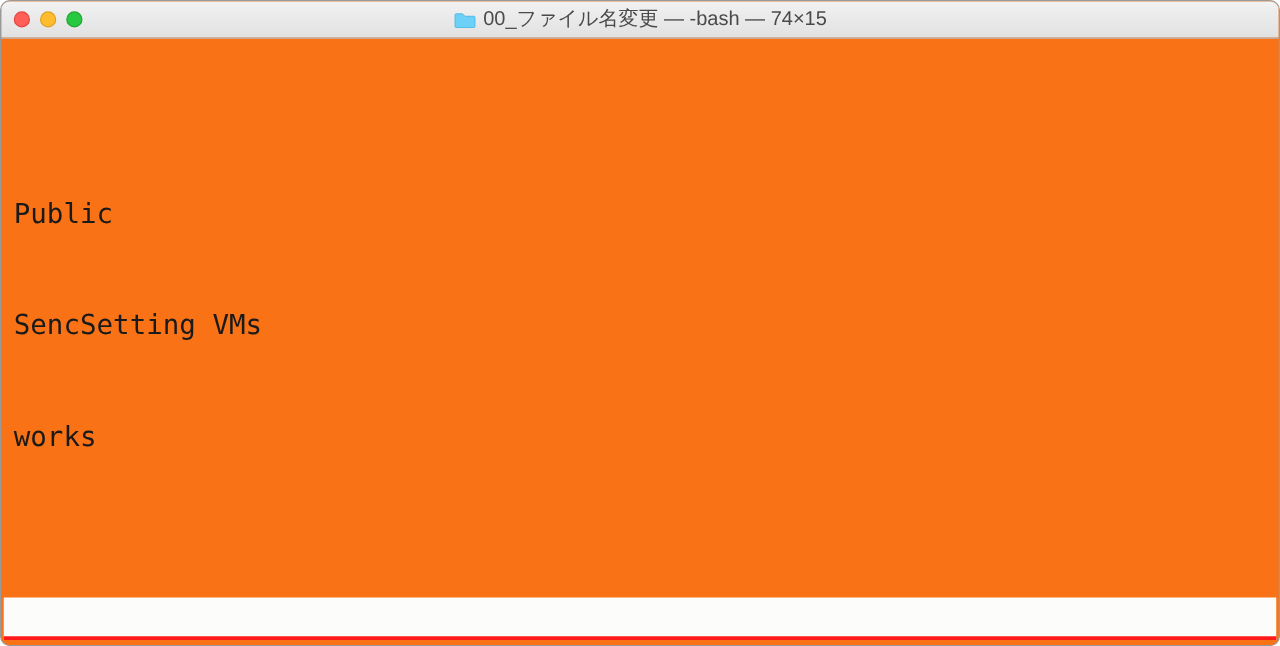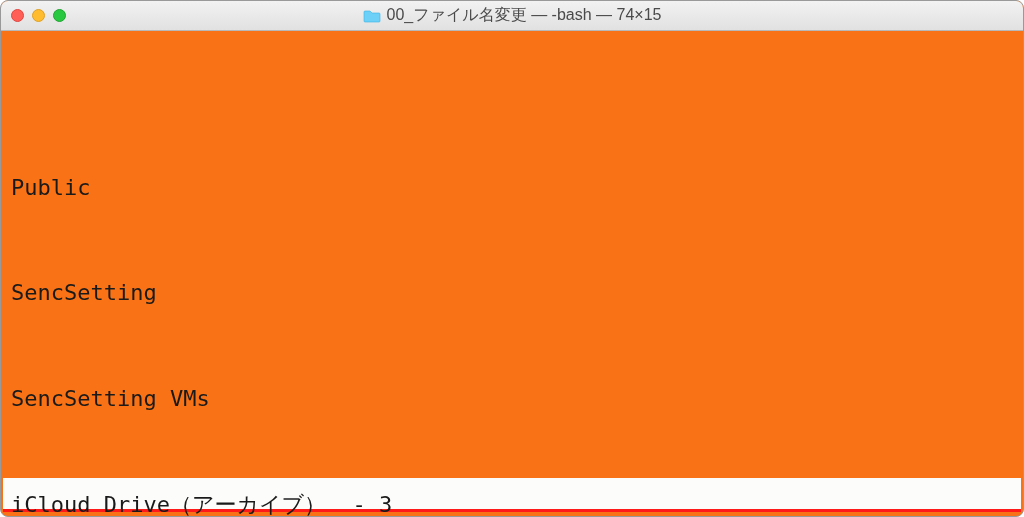--- a/index.html
+++ b/index.html
@@ -50,21 +50,21 @@
     .terminal {
       flex: 1;
       padding: 6px 10px 0 10px;
       font-size: 22px;
       color: #1a1a1a;
       line-height: 1.36;
       white-space: pre;
       overflow: hidden;
       position: relative;
     }
-    .line { display: block; margin-top: 16px; }
+    .line { display: block; }
     .highlight-row {
       position: absolute;
       left: 2px; right: 2px; bottom: 4px;
       height: 34px;
       background: #fcfcfa;
       border-bottom: 3px solid #ff1a1a;
       z-index: 0;
     }
     .over { position: relative; z-index: 1; }
   </style>
@@ -85,23 +85,21 @@
         </svg>
       </span>
       <span>00_ファイル名変更 — -bash — 74×15</span>
     </div>
   </div>
 
   <div class="terminal">
     <div class="highlight-row"></div>
 
     <span class="line over">Public</span>
-    <span class="line over">SencSetting</span>
     <span class="line over">SencSetting VMs</span>
-    <span class="line over">iCloud Drive（アーカイブ）  - 3</span>
     <span class="line over">works</span>
 
     
 
     
 
     
     
     
     

